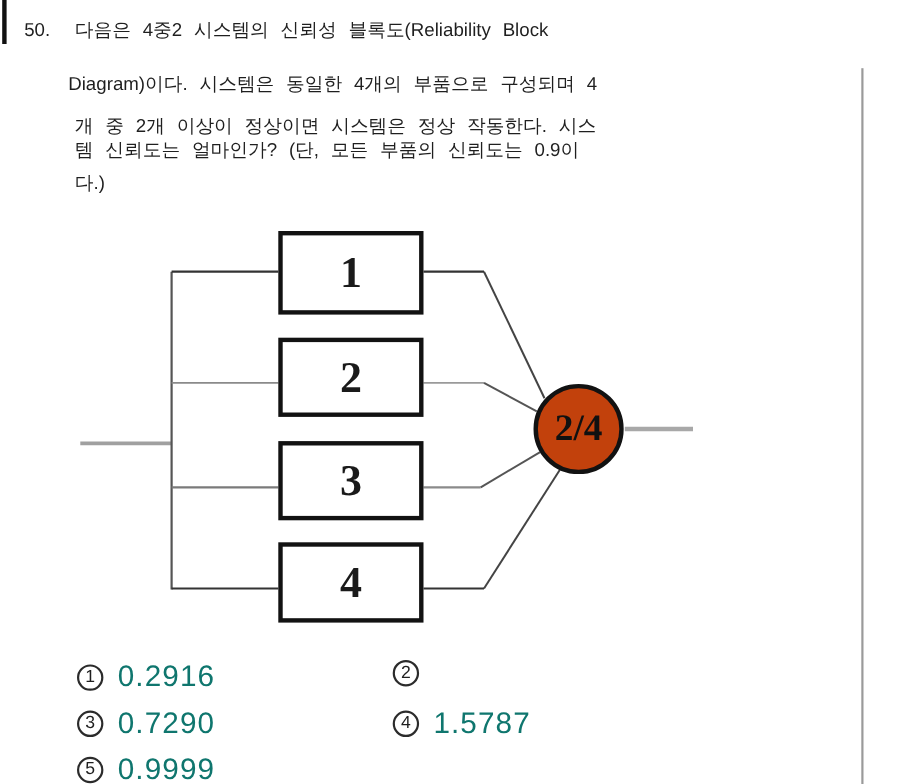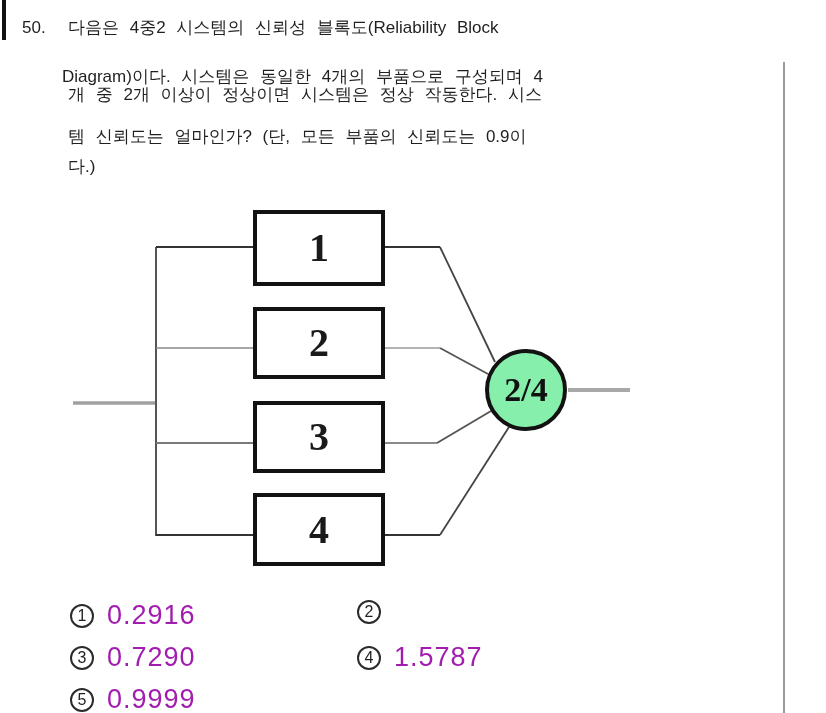--- a/index.html
+++ b/index.html
@@ -8,61 +8,61 @@
     position:relative; overflow:hidden; background:#ffffff;
     font-family:"Liberation Sans", sans-serif; color:#1f1f1f;
   }
   .left-bar  { position:absolute; left:2px;  top:0;    width:4px; height:40px;  background:#111; }
   .right-rule{ position:absolute; left:783px; top:62px; width:2px; height:651px; background:#9a9a9a; }
 
   .qline { position:absolute; white-space:nowrap; font-size:17px; line-height:30px; word-spacing:6px; }
   .qline-first { left:22px; top:13px; }
   .qline-first .qnum { display:inline-block; width:46px; word-spacing:0; }
   .l1 { left:52px; top:62px;margin-left:10px; }
-  .l2 { left:68px; top:80px; }
+  .l2 { left:68px; top:100px; }
   .l3 { left:68px; top:122px; }
   .l4 { left:68px; top:152px; word-spacing:0; }
 
   .wires { position:absolute; left:0; top:0; }
 
   .block {
     position:absolute; left:253px; width:132px; background:#fff;
     border:4px solid #121212; display:flex; align-items:center; justify-content:center;
   }
   .b1 { top:210px; height:76px; }
   .b2 { top:307px; height:72px; }
   .b3 { top:401px; height:72px; }
   .b4 { top:493px; height:73px; }
   .block-label {
     font-family:"Liberation Serif", serif; font-weight:bold;
     font-size:40px; color:#1a1a1a; line-height:1;
   }
 
   .gate {
     position:absolute; left:485px; top:349px; width:82px; height:82px;
-    border:4px solid #121212; border-radius:50%; background:#86efac;
+    border:4px solid #121212; border-radius:50%; background:#c2410c;
     display:flex; align-items:center; justify-content:center;
   }
   .gate-label {
     font-family:"Liberation Serif", serif; font-weight:bold;
     font-size:34px; color:#111; line-height:1;
   }
 
   .option { position:absolute; display:flex; align-items:center; gap:13px; }
   .o1 { left:70px;  top:600px; }
   .o2 { left:357px; top:600px; }
   .o3 { left:70px;  top:642px; }
   .o4 { left:357px; top:642px; }
   .o5 { left:70px;  top:684px; }
   .marker {
     width:24px; height:24px; border:2px solid #2b2b2b; border-radius:50%;
     display:flex; align-items:center; justify-content:center;
     font-size:16px; line-height:1; color:#1f1f1f; flex:0 0 auto;
   }
-  .value { font-size:27px; letter-spacing:1px; color:#a21caf; }
+  .value { font-size:27px; letter-spacing:1px; color:#0f766e; }
 </style>
 </head>
 <body>
 
 <div class="left-bar"></div>
 <div class="right-rule"></div>
 
 <div class="qline qline-first">
   <span class="qnum">50.</span><span>다음은 4중2 시스템의 신뢰성 블록도(Reliability Block</span>
 </div>

